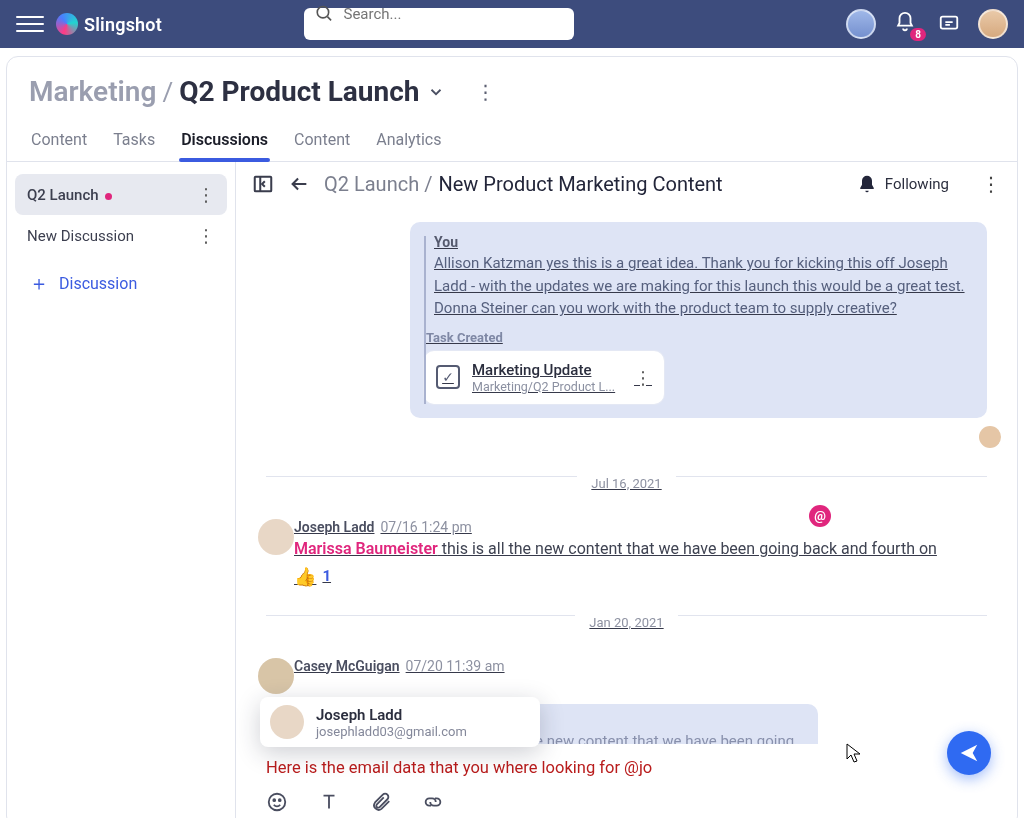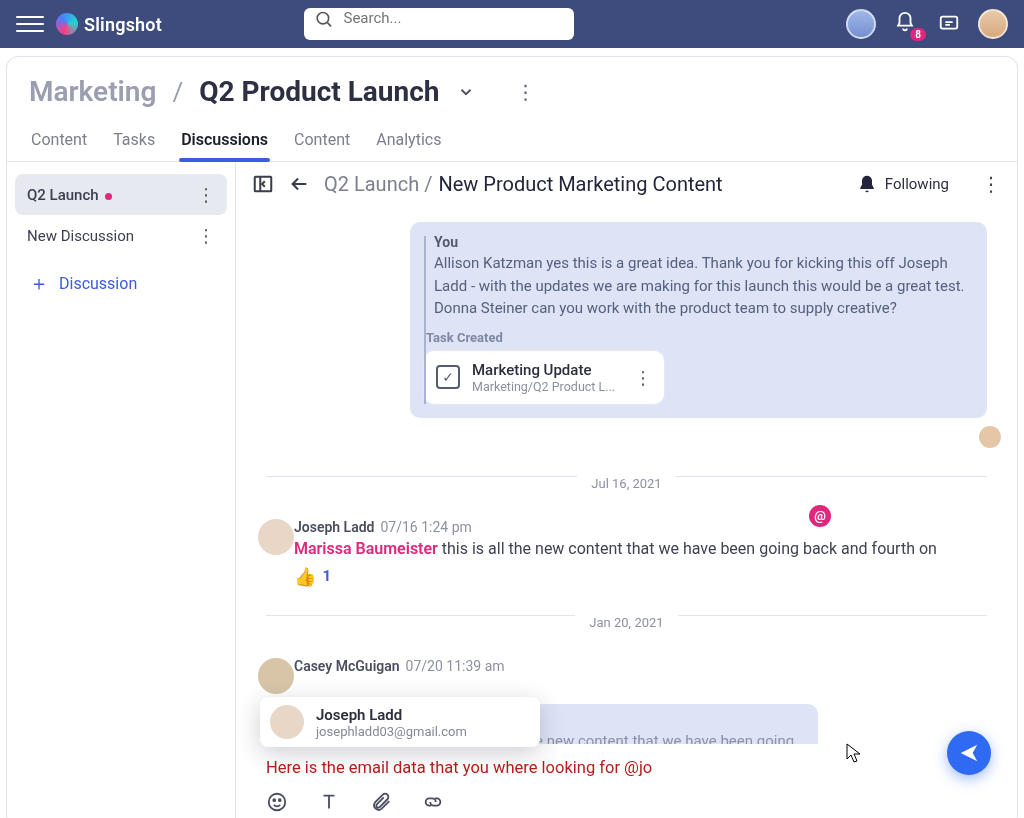--- a/index.html
+++ b/index.html
@@ -19,30 +19,30 @@
   }
   * { box-sizing: border-box; font-family: -apple-system, "Segoe UI", Roboto, Arial, sans-serif; }
   body { margin:0; background:#fff; width:1024px; height:818px; overflow:hidden; color:var(--gray-5); }
 
   
   .topbar { display:flex; align-items:center; height:48px; background:var(--navy); color:#fff; padding:0 16px; gap:12px; }
   .hamburger { width:28px; height:28px; display:flex; flex-direction:column; justify-content:center; gap:5px; cursor:pointer; }
   .hamburger span { display:block; height:2px; background:#fff; border-radius:1px; }
   .brand-logo { width:22px; height:22px; border-radius:50%; background:conic-gradient(from 200deg,#ff3b84,#4b7dff,#21d4d0,#ff3b84); display:inline-block; margin-right:6px; vertical-align:middle; }
   .brand { font-weight:600; font-size:18px; letter-spacing:.2px; display:flex; align-items:center; }
-  .searchbar { margin-left:auto; margin-right:auto; display:flex; align-items:flex-start; background:#fff; color:#555; border-radius:6px; height:32px; width:270px; padding:0 10px; gap:8px; }
+  .searchbar { margin-left:auto; margin-right:auto; display:flex; align-items:flex-end; background:#fff; color:#555; border-radius:6px; height:32px; width:270px; padding:16px 10px; gap:8px; }
   .searchbar input { border:none; outline:none; font-size:15px; width:100%; color:#555; background:transparent; }
   .topbar-right { display:flex; align-items:center; gap:18px; margin-left:auto; }
   .avatar { width:30px; height:30px; border-radius:50%; background:#c9c4b8; border:2px solid rgba(255,255,255,.6); }
   .bell-wrap { position:relative; width:26px; height:26px; }
   .badge { position:absolute; right:-6px; bottom:-4px; background:var(--pink); color:#fff; font-size:10px; font-weight:700; border-radius:10px; padding:1px 5px; }
   .icon-svg { width:22px; height:22px; stroke:#fff; fill:none; stroke-width:2; }
 
   
-  .crumbstrip { display:flex; align-items:center; padding:18px 22px 6px; gap:14px; }
+  .crumbstrip { display:flex; align-items:center; padding:18px 22px 6px; gap:4px; }
   .crumb-root { color:#9a9eaf; font-size:28px; font-weight:600; }
   .crumb-sep { color:#9a9eaf; font-size:26px; margin:0 2px; }
   .crumb-leaf { color:#2d3042; font-size:28px; font-weight:700; }
   .chev-down { margin-left:4px; color:#4a4f62; }
   .triple-dots { margin-left:26px; color:#5c6072; font-size:20px; letter-spacing:1px; cursor:pointer; }
 
   
   .tabs { display:flex; gap:26px; padding:12px 24px 0; border-bottom:1px solid var(--border); }
   .tab { font-size:16px; color:var(--gray-3); padding:4px 0 12px; cursor:pointer; }
   .tab.active { color:#1c1e29; font-weight:600; position:relative; }
@@ -60,21 +60,21 @@
 
   .content { flex:1; display:flex; flex-direction:column; border-left:1px solid var(--border); min-width:0; position:relative; }
   .thread-head { display:flex; align-items:center; padding:10px 16px; gap:14px; }
   .panel-icon, .back-icon { width:22px; height:22px; stroke:#3a3d4d; fill:none; stroke-width:2.2; }
   .thread-title { font-size:20px; display:flex; align-items:center; gap:6px; }
   .thread-root { color:var(--gray-3); }
   .thread-leaf { color:#23263a; font-weight:400; }
   .follow { margin-left:auto; display:flex; align-items:center; gap:8px; font-size:15px; color:#2c2f3f; cursor:pointer; }
   .content-kebab { margin-left:18px; font-size:20px; color:#444; cursor:pointer; }
 
-  .messages { flex:1; overflow:auto; padding:16px 14px 0 14px; }
+  .messages { flex:1; overflow:auto; padding:16px 14px 0 14px;text-decoration:underline; }
 
   .quoteblock { margin-left:160px; margin-right:16px; background:var(--lilac); border-radius:10px; padding:12px 14px 14px; position:relative; }
   .quote-rule { position:absolute; left:14px; top:14px; bottom:14px; width:2px; background:#a9b2cf; }
   .quote-author { margin-left:10px; font-size:14px; font-weight:700; color:#555a6e; }
   .quote-body { margin-left:10px; font-size:15px; color:#56607e; line-height:1.5; margin-top:2px; }
   .task-created { margin: 10px 0 6px 2px; font-size:13px; font-weight:700; color:#7f88a5; }
   .task-card { display:flex; align-items:center; gap:12px; background:#fff; border-radius:10px; padding:10px 12px; width:240px; box-shadow:0 0 0 1px #e4e8f4; }
   .task-check { width:24px; height:24px; border-radius:4px; border:2px solid #555b72; display:flex; align-items:center; justify-content:center; font-size:14px; color:#555b72; }
   .task-text .t-title { font-size:15px; color:#2b2e3e; font-weight:500; }
   .task-text .t-sub { font-size:12.5px; color:#8b90a1; }

